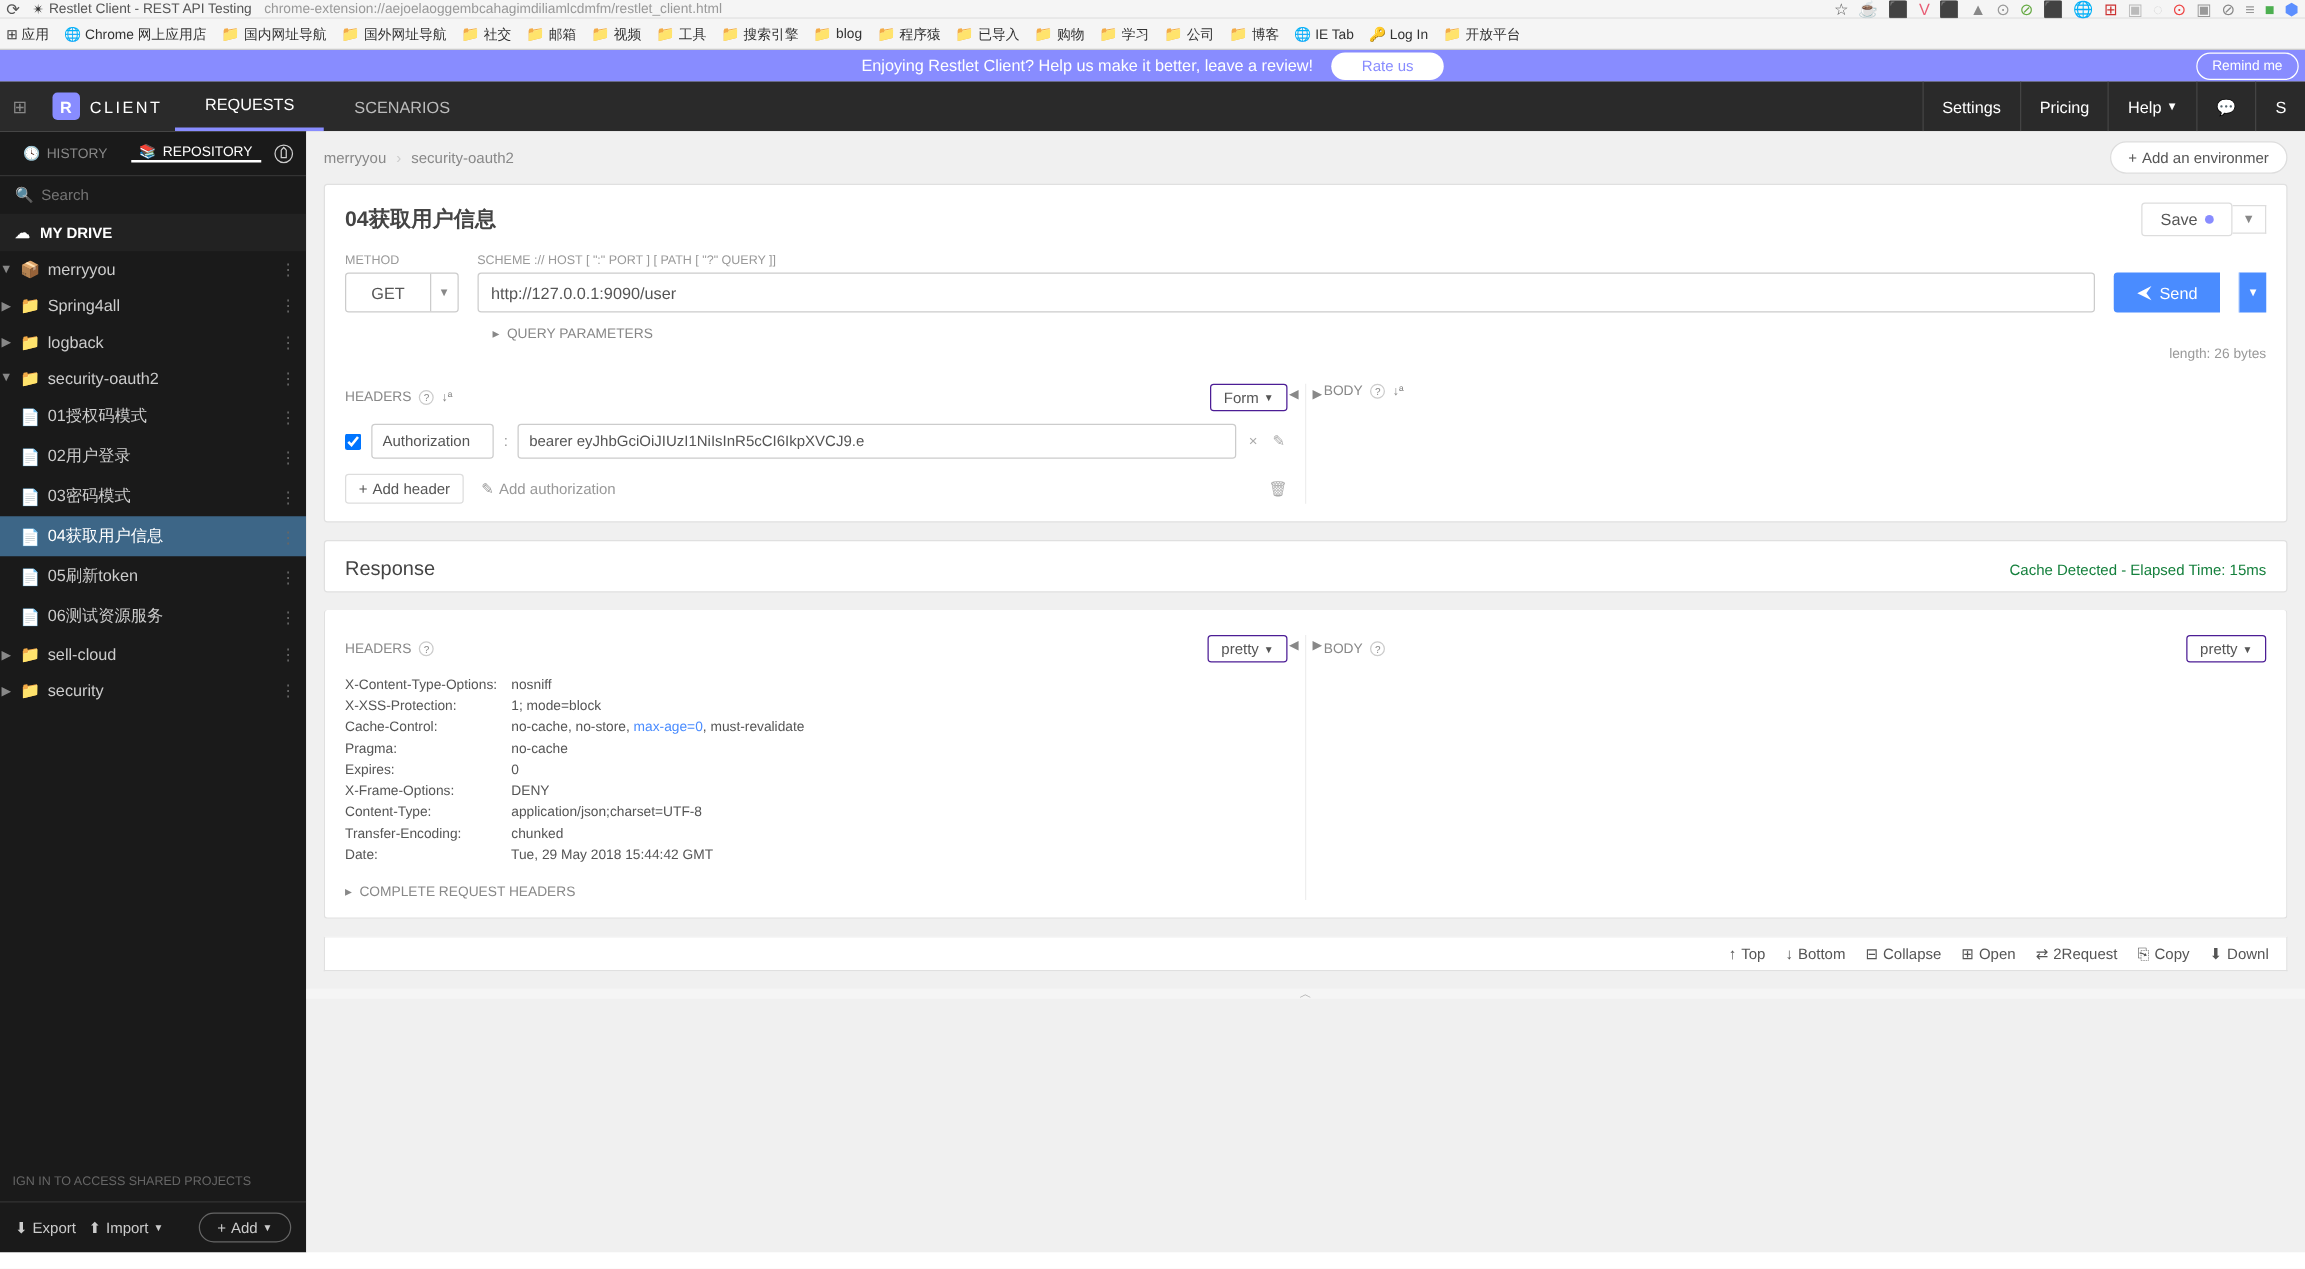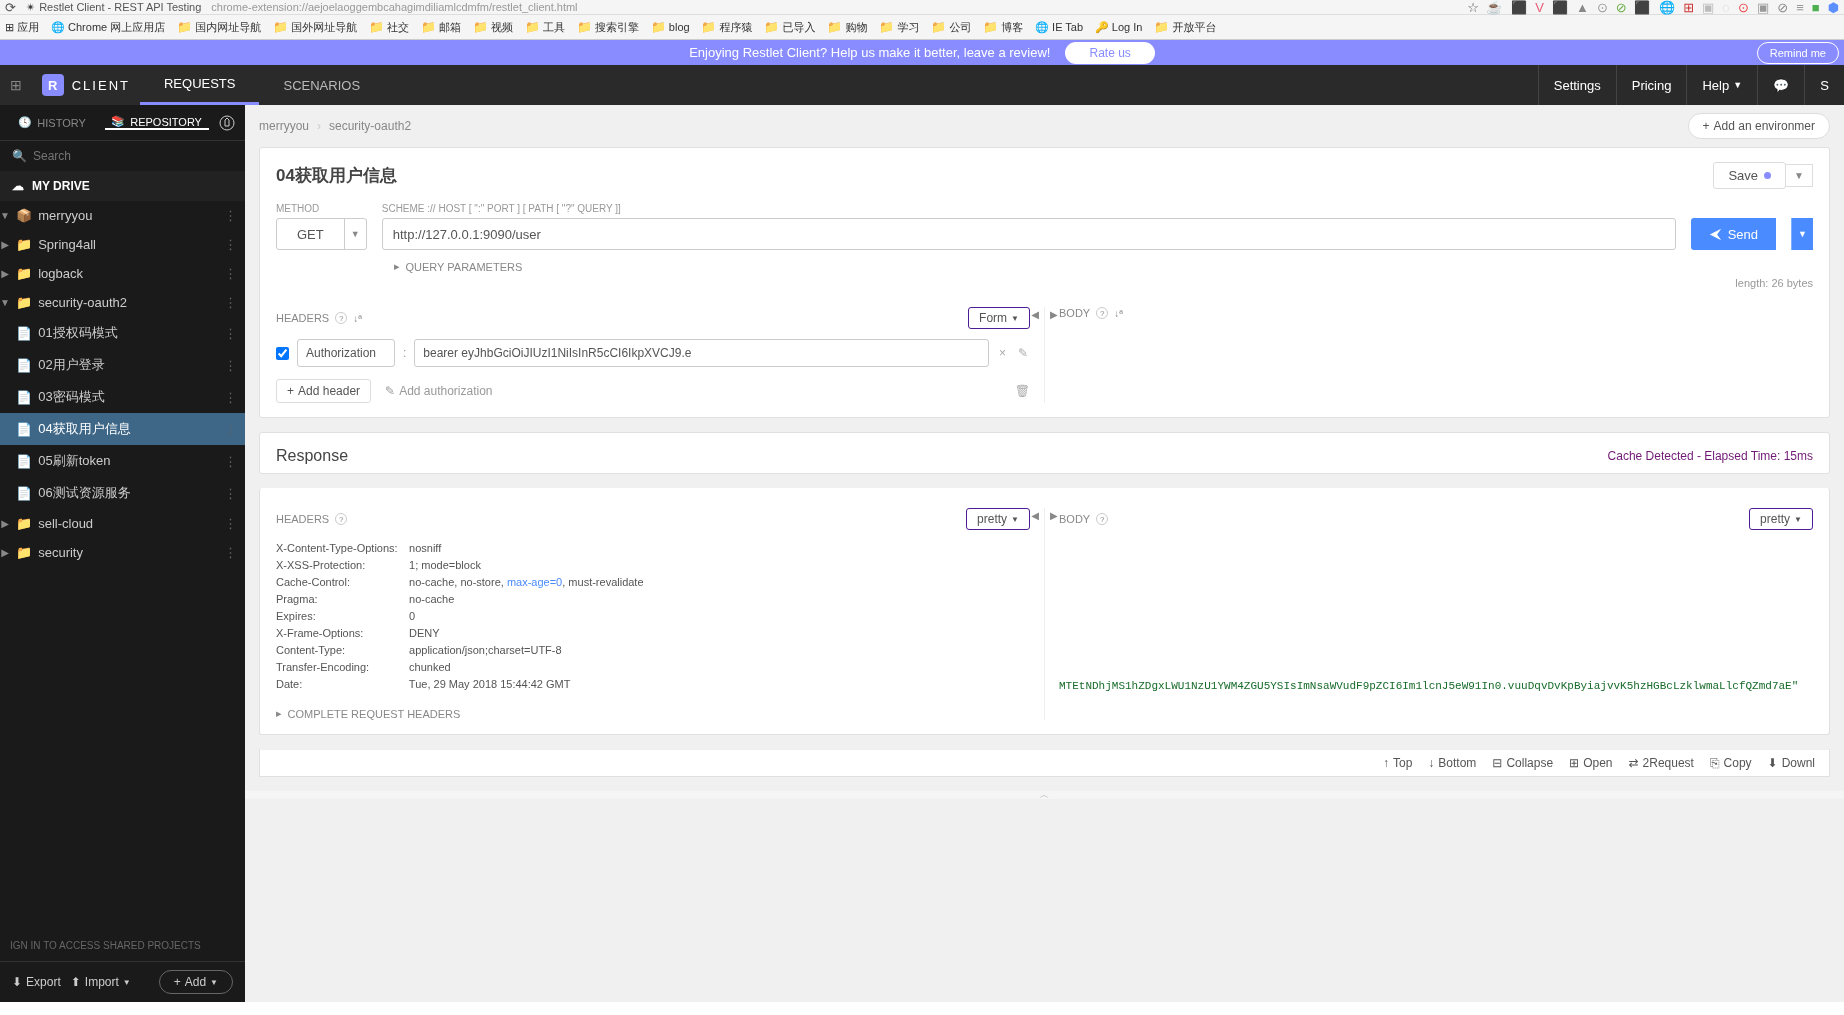--- a/index.html
+++ b/index.html
@@ -85,21 +85,21 @@
 .hdr-row .colon { color:#999; }
 .hdr-row .del, .hdr-row .magic { color:#aaa; cursor:pointer; font-size:12px; padding:0 2px; }
 .hdr-actions { display:flex; align-items:center; gap:14px; margin-top:12px; }
 .hdr-actions .add-h { border:1px solid #ddd; border-radius:3px; padding:4px 10px; cursor:pointer; font-size:12px; color:#555; display:flex; align-items:center; gap:4px; }
 .hdr-actions .add-auth { color:#999; cursor:pointer; font-size:12px; display:flex; align-items:center; gap:4px; }
 .hdr-actions .trash { margin-left:auto; color:#aaa; cursor:pointer; }
 .body-msg { color:#999; font-size:12px; margin-top:10px; }
 .body-msg .xhr { color:#4a8cff; cursor:pointer; }
 .body-msg .get { color:#4a8cff; }
 .resp-hdr { font-size:16px; color:#444; display:flex; align-items:center; }
-.resp-hdr .meta { margin-left:auto; color:#701a75; font-size:12px; }
+.resp-hdr .meta { margin-left:auto; color:#15803d; font-size:12px; }
 .status-bar { background:#30b89a; color:#fff; padding:10px 16px; font-size:17px; font-weight:bold; margin:0 14px; }
 .resp-bottom { display:flex; margin-top:6px; }
 .resp-headers-list { font-family:'Courier New',monospace; font-size:11px; color:#555; margin-top:10px; line-height:1.55; white-space:pre; }
 .resp-headers-list .k { display:inline-block; width:130px; }
 .resp-headers-list .link { color:#4a8cff; }
 .complete-hdrs { display:flex; align-items:center; gap:6px; margin-top:14px; font-size:11px; color:#888; cursor:pointer; }
 .resp-body { font-family:'Courier New',monospace; font-size:11px; color:#166b29; margin-top:150px; white-space:nowrap; overflow:hidden; }
 .bottom-actions { display:flex; align-items:center; gap:16px; justify-content:flex-end; padding:6px 14px; background:#fff; border-top:1px solid #eee; font-size:12px; color:#555; margin:0 14px 14px 14px; border:1px solid #e0e0e0; border-top:1px solid #eee; }
 .bottom-actions .ba { cursor:pointer; display:flex; align-items:center; gap:4px; }
 .win-resize { height:8px; background:#f5f5f5; display:flex; align-items:center; justify-content:center; color:#aaa; font-size:10px; cursor:pointer; }
@@ -395,21 +395,20 @@
         </div>
         <div class="hb-col">
           <div class="sec-header">
             <span>BODY</span>
             <span class="q-icon">?</span>
             <span class="dd-mode">
                 <span>pretty</span> 
                 <span style="font-size:8px">▼</span>
               </span>
           </div>
-          <div class="resp-body">MTEtNDhjMS1hZDgxLWU1NzU1YWM4ZGU5YSIsImNsaWVudF9pZCI6Im1lcnJ5eW91In0.vuuDqvDvKpByiajvvK5hzHGBcLzklwmaLlcfQZmd7aE"</div>
         </div>
       </div>
     </div>
     <div class="bottom-actions">
       <span class="ba">↑<span>Top</span></span>
       <span class="ba">↓<span>Bottom</span></span>
       <span class="ba">⊟<span>Collapse</span></span>
       <span class="ba">⊞<span>Open</span></span>
       <span class="ba">⇄<span>2Request</span></span>
       <span class="ba">⎘<span>Copy</span></span>

